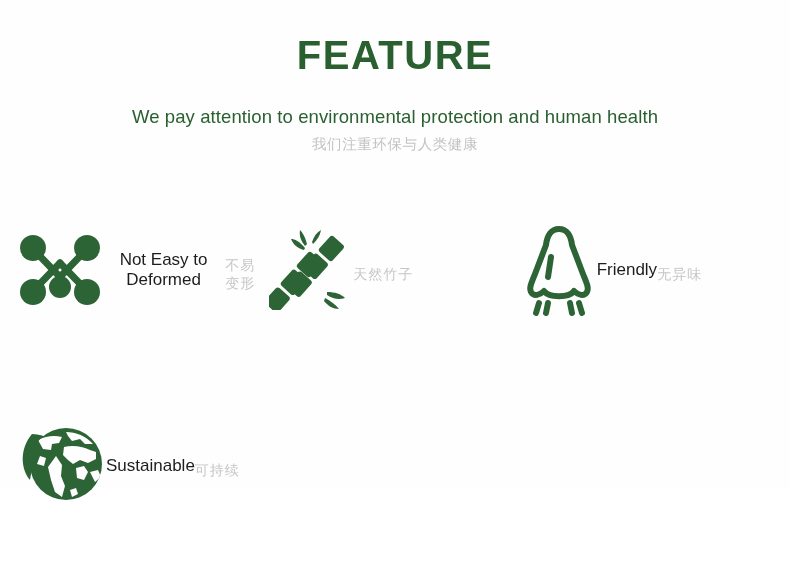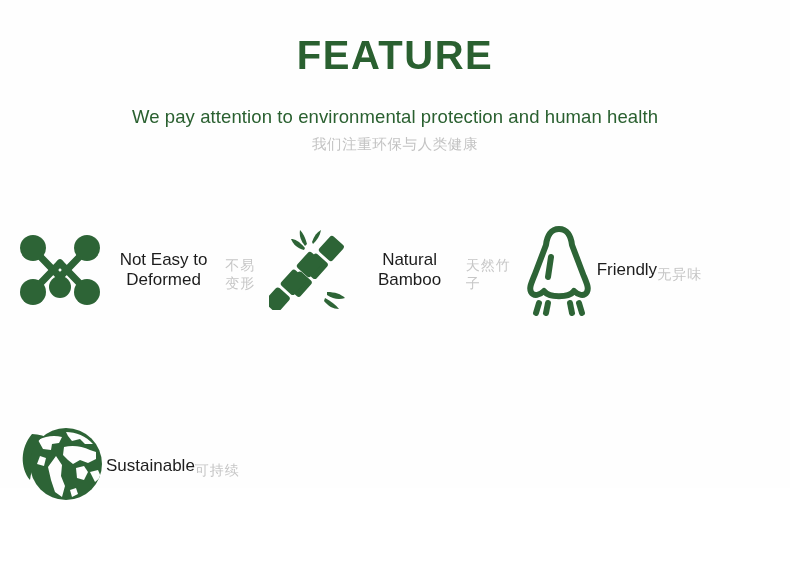--- a/index.html
+++ b/index.html
@@ -142,21 +142,20 @@
 
             <path d="M36 18 C30 11 26 9 22 9 C24 14 28 18 35 20 Z"></path>
             <path d="M38 14 C36 7 34 3 31 0 C30 6 32 11 36 16 Z"></path>
             <path d="M43 12 C45 6 48 2 52 0 C51 6 48 10 44 14 Z"></path>
 
             <path d="M58 62 C66 62 72 64 76 68 C70 70 64 69 58 65 Z"></path>
             <path d="M56 68 C62 71 67 75 70 79 C64 79 59 76 55 71 Z"></path>
           </g>
         </svg>
       </div>
-      <div class="label-en">Natural Bamboo</div>
       <div class="label-zh">天然竹子</div>
     </div>
 
     <div class="cell row1">
       <div class="icon-wrap">
         <svg width="76" height="92" viewBox="0 0 76 92">
           <g stroke="#2d6436" stroke-width="6" fill="none" stroke-linecap="round" stroke-linejoin="round">
             <path d="M38 5
                      C30 5 26 12 25 21
                      L14 50

